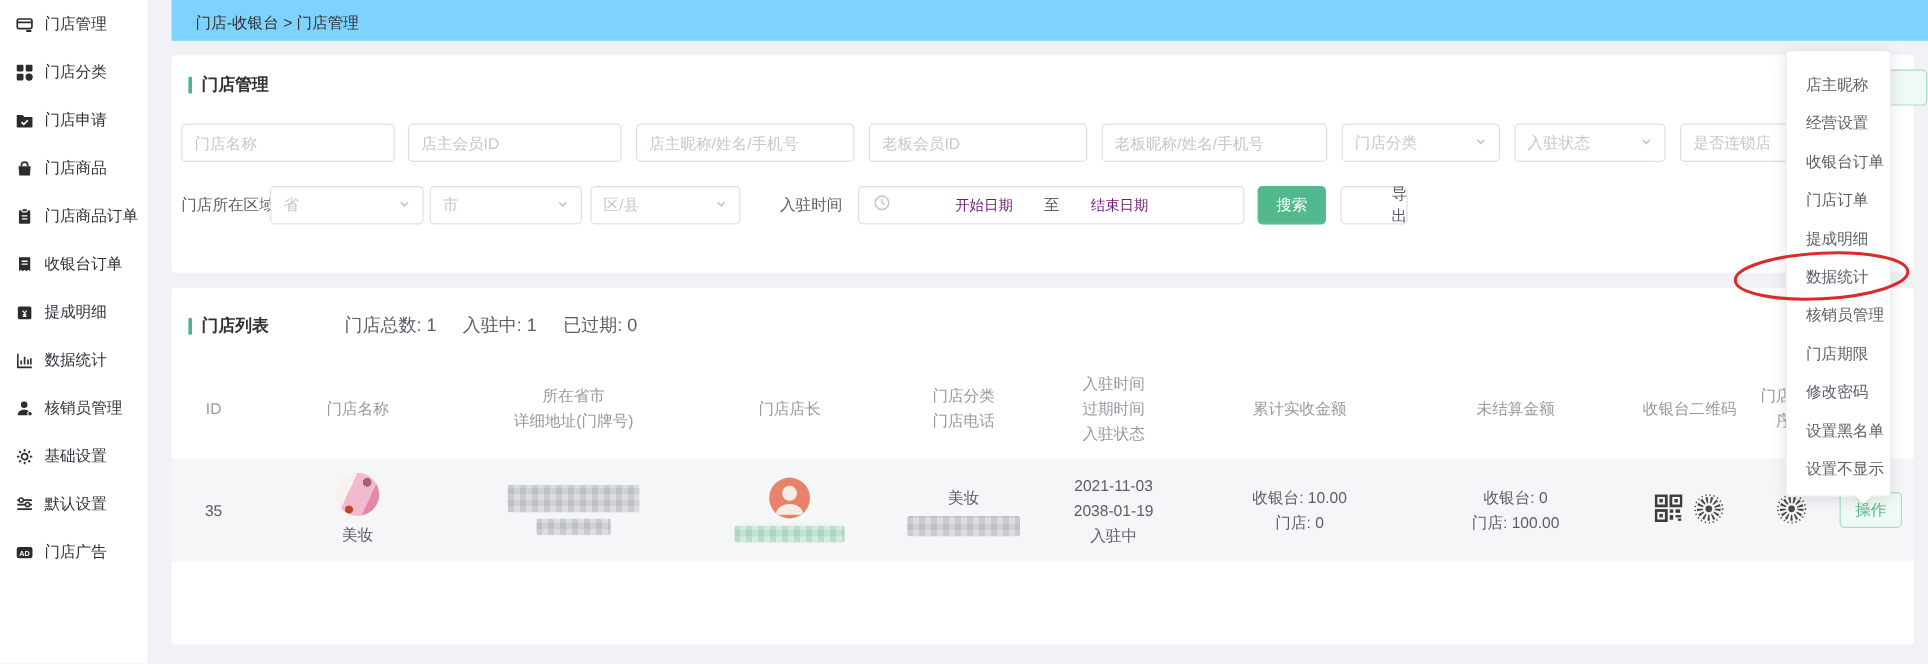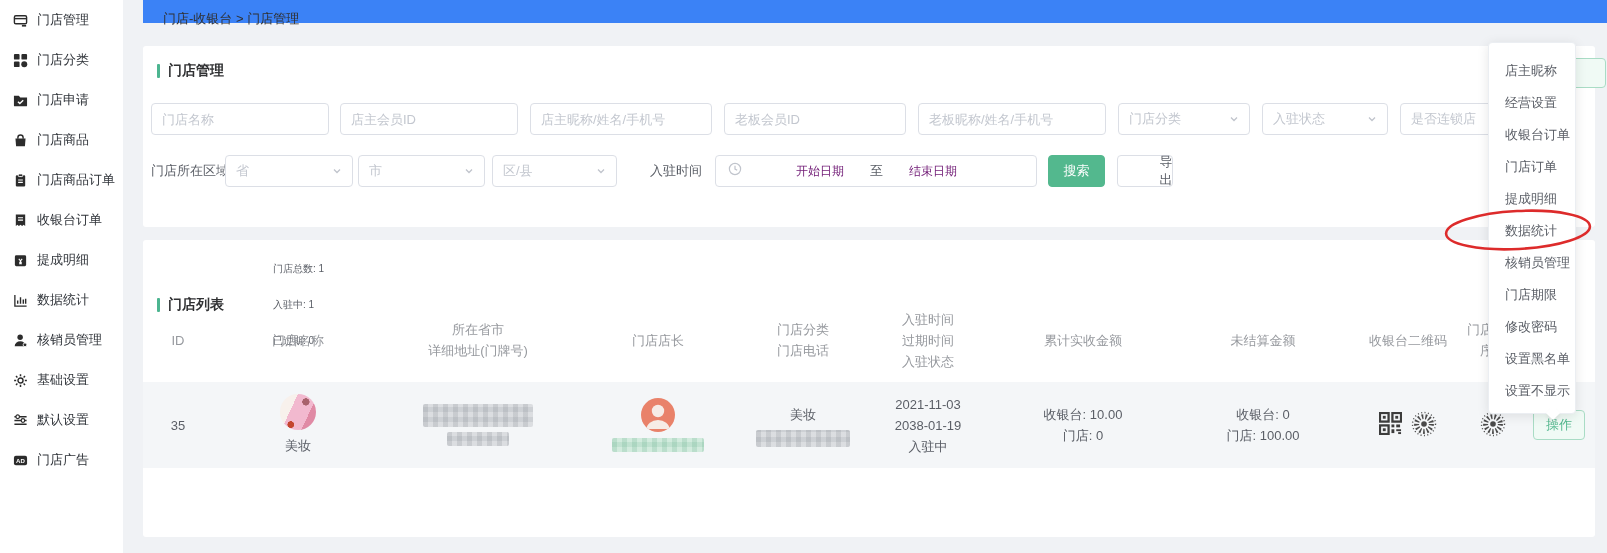--- a/index.html
+++ b/index.html
@@ -7,21 +7,21 @@
     width:1607px;height:553px;position:relative;overflow:hidden;
     background:#f0f2f5;font-family:"Liberation Sans","DejaVu Sans",sans-serif;
     -webkit-font-smoothing:antialiased;
   }
   
   .sidebar{position:absolute;left:0;top:0;width:123px;height:553px;background:#fff;z-index:5;}
   .side-item{height:40px;display:flex;align-items:center;gap:9px;padding-left:13px;cursor:pointer;}
   .side-item .lbl{font-size:13px;color:#2f3339;white-space:nowrap;}
   .sicon{width:15px;height:15px;display:inline-flex;align-items:center;justify-content:center;flex:0 0 15px;}
   
-  .crumbbar{position:absolute;left:143px;top:0;width:1464px;height:23px;background:#3b82f6;}
+  .crumbbar{position:absolute;left:143px;top:0;width:1464px;height:34px;background:#7dd3fc;}
   .crumbbar .txt{font-size:13px;color:#303133;line-height:38px;padding-left:20px;}
   
   .card{position:absolute;background:#fff;border-radius:3px;}
   .sec-head{display:flex;align-items:center;gap:8px;}
   .sec-bar{width:3px;height:14px;background:#4cb590;border-radius:1px;}
   .sec-title{font-size:14px;font-weight:bold;color:#303133;}
   
   .inp{position:absolute;height:32px;border:1px solid #dcdfe6;border-radius:4px;
        font-size:13px;color:#606266;padding:0 10px;box-sizing:border-box;background:#fff;
        font-family:inherit;outline:none;}
@@ -33,21 +33,21 @@
   .flabel{position:absolute;font-size:13px;color:#5a5e66;line-height:32px;white-space:nowrap;}
   .datebox{position:absolute;height:32px;border:1px solid #dcdfe6;border-radius:4px;background:#fff;
        box-sizing:border-box;display:flex;align-items:center;padding:0 12px;gap:26px;cursor:pointer;}
   .datebox .dph{font-size:12px;color:#701a75;}
   .datebox .dto{font-size:13px;color:#5a5e66;}
   .btn{position:absolute;height:32px;border-radius:4px;font-size:13px;display:flex;align-items:center;
        justify-content:center;cursor:pointer;box-sizing:border-box;font-family:inherit;}
   .btn-green{background:#53b88e;color:#fff;border:1px solid #53b88e;}
   .btn-plain{background:#fff;color:#5a5e66;border:1px solid #dcdfe6;padding-left:48px;}
   
-  .stats{display:flex;gap:22px;font-size:10px;color:#5a5e66;margin-left:41px;flex-direction:column;}
+  .stats{display:flex;gap:22px;font-size:15px;color:#5a5e66;margin-left:55px;}
   .trow{position:absolute;left:0;display:flex;width:1452px;}
   .tc{display:flex;flex-direction:column;align-items:center;justify-content:center;box-sizing:border-box;}
   .th .tc div{font-size:13px;color:#96999e;line-height:21px;text-align:center;}
   .c1{flex:0 0 70px;} .c2{flex:0 0 170px;} .c3{flex:0 0 190px;} .c4{flex:0 0 170px;}
   .c5{flex:0 0 120px;} .c6{flex:0 0 130px;} .c7{flex:0 0 180px;} .c8{flex:0 0 180px;}
   .c9{flex:0 0 110px;} .c10{flex:0 0 60px;} .c11{flex:0 0 72px;}
   .c10 div{word-break:break-all;max-width:56px;}
   .datarow{background:#f4f6f8;height:86px;}
   .datarow .tc{font-size:13px;color:#5a5e66;}
   .cellline{font-size:13px;color:#5a5e66;line-height:21px;text-align:center;}

